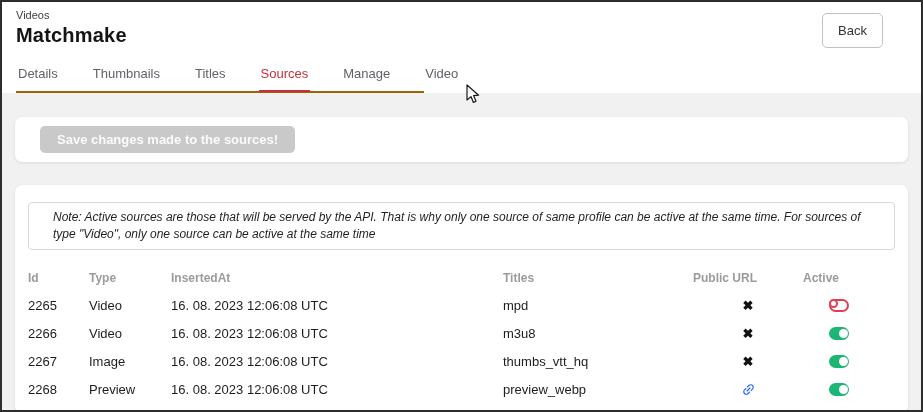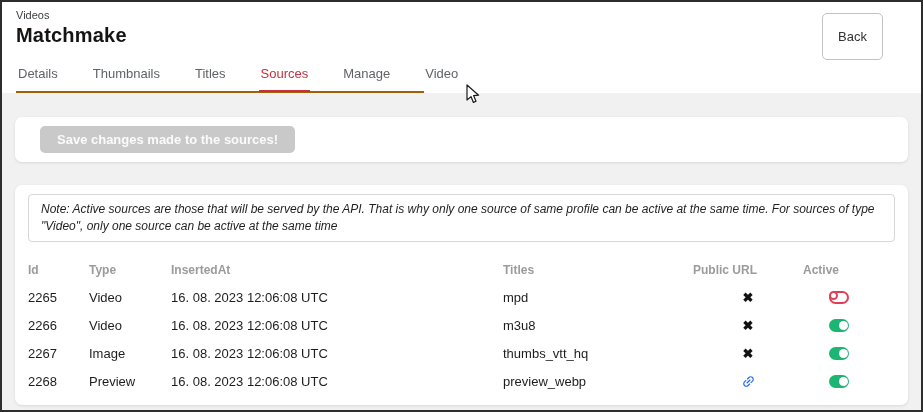--- a/index.html
+++ b/index.html
@@ -11,21 +11,21 @@
     position:relative;
     overflow:hidden;
   }
   
   .header { background:#ffffff; padding:6px 14px 0 14px; position:relative; }
   .breadcrumb { font-size:11px; color:#3c4043; line-height:14px; }
   .page-title { font-size:20px; font-weight:bold; color:#141414; line-height:26px; letter-spacing:.2px; }
   .back-btn {
     position:absolute; top:11px; right:38px;
     background:#ffffff; border:1px solid #c2c2c2; border-radius:5px;
-    font-size:13px; color:#333; padding:15px 15px; cursor:pointer;
+    font-size:13px; color:#333; padding:9px 15px; cursor:pointer;
     font-family:"Liberation Sans", sans-serif;
   }
   .tabs { display:flex; gap:31px; margin-top:16px; width:408px; border-bottom:2px solid #a16207; }
   .tab {
     font-size:13px; color:#5f6368; padding:2px 2px 9px 2px; cursor:pointer;
     border-bottom:2px solid transparent; margin-bottom:-1px; white-space:nowrap;
   }
   .tab.active { font-weight:400; }
   
   .content { padding:0 13px; }
@@ -34,22 +34,22 @@
     box-shadow:0 1px 3px rgba(0,0,0,.10);
   }
   .card-save { margin-top:24px; padding:9px 25px; }
   .save-btn {
     display:inline-block; border:none; background:#c9c9c9; color:#fbfbfb;
     font-weight:bold; font-size:13px; border-radius:5px; height:27px;
     padding:0 17px; cursor:default; font-family:"Liberation Sans", sans-serif;
   }
   .card-table { margin-top:23px; padding:9px 13px 10px 13px; }
   .note-box {
-    border:1px solid #d8d8d8; border-radius:4px; padding:6px 12px;
-    font-style:italic; font-size:12px; color:#1f1f1f; line-height:17px;
+    border:1px solid #d8d8d8; border-radius:4px; padding:6px 24px;
+    font-style:italic; font-size:12px; color:#1f1f1f; line-height:17px;margin-top:8px;
   }
   .src-table { margin-top:15px; }
   .thead, .trow {
     display:grid;
     grid-template-columns:61px 82px 332px 190px 110px 72px;
     align-items:center;
   }
   .thead { height:26px; }
   .trow  { height:28px; }
   .th { font-size:12px; font-weight:bold; color:#9b9b9b; }

